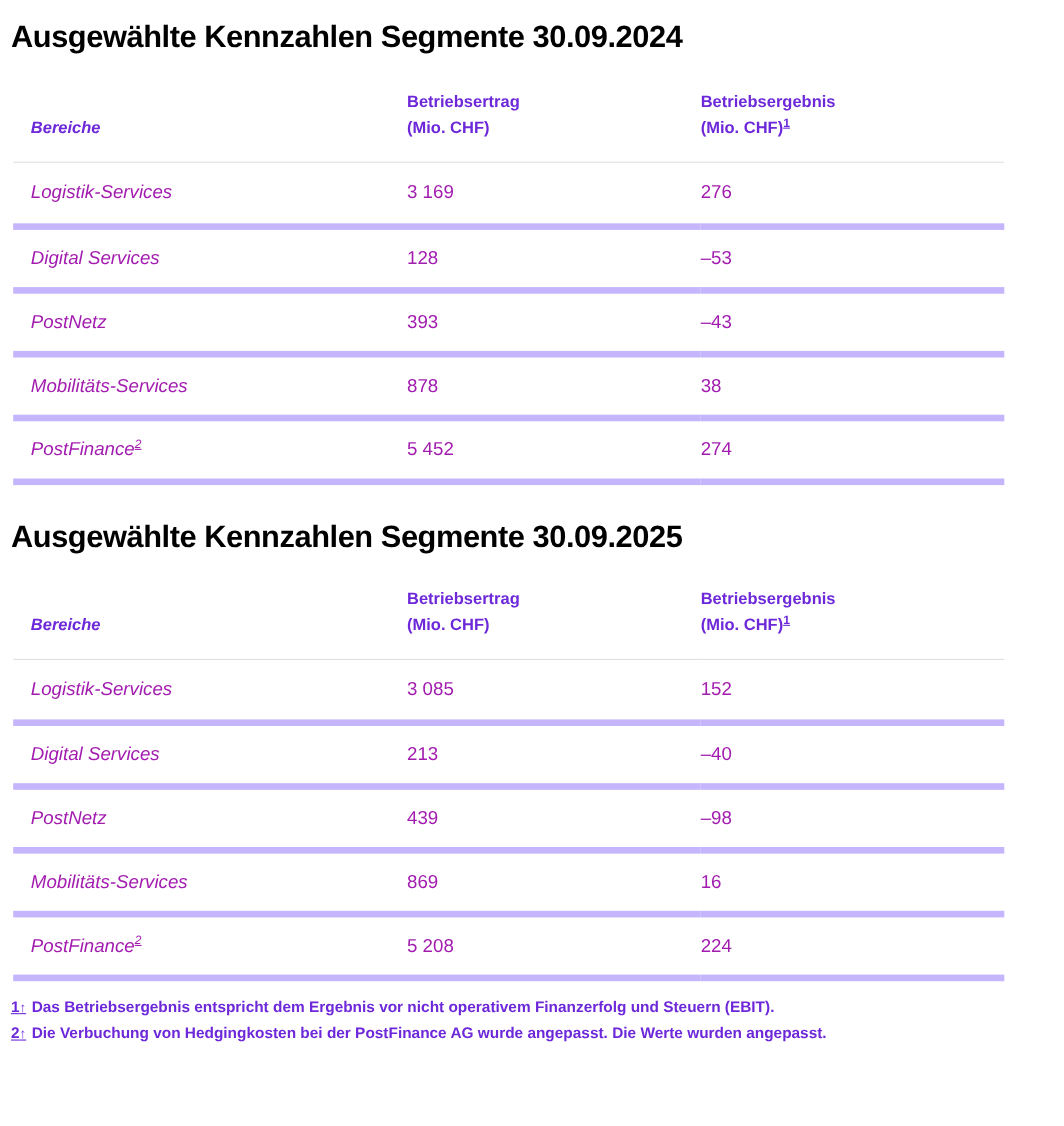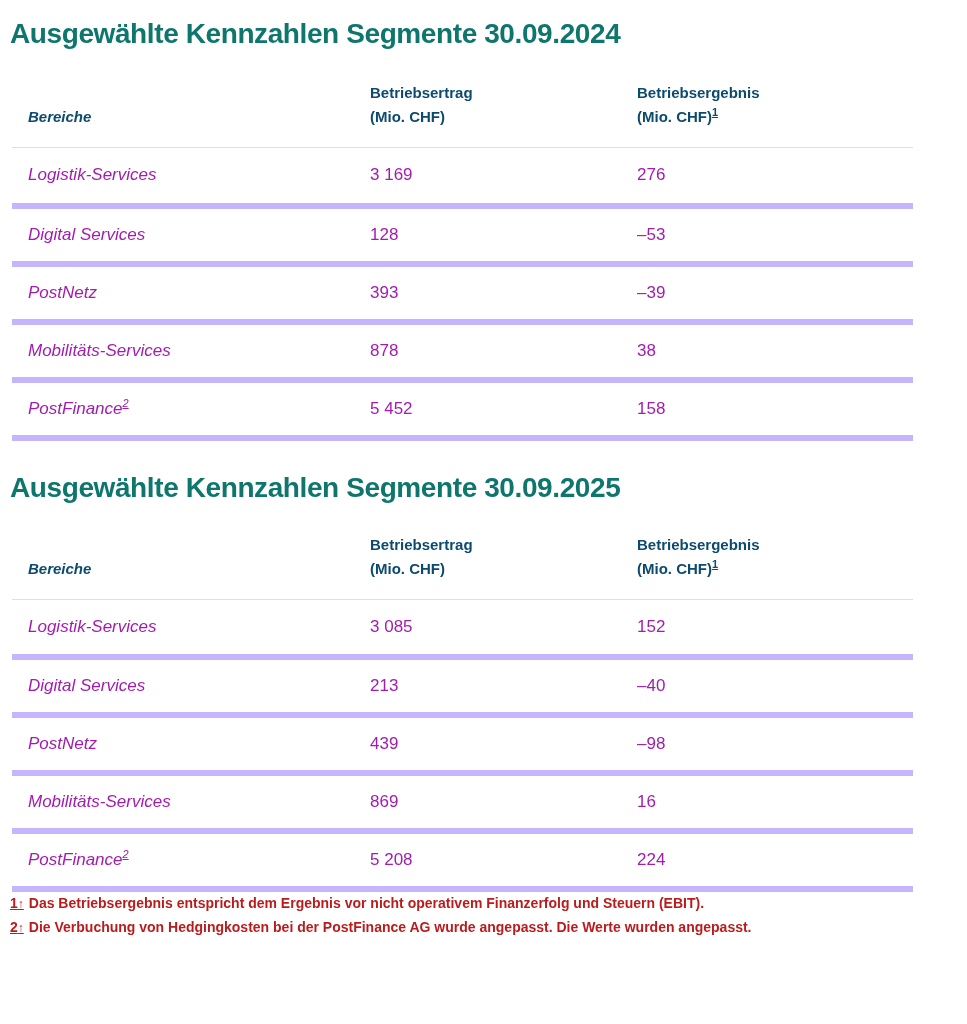--- a/index.html
+++ b/index.html
@@ -15,37 +15,37 @@
     overflow: hidden;
   }
   .content {
     padding-top: 19px;
   }
   .tbl-title {
     margin: 0 0 0 10px;
     font-size: 28px;
     line-height: 30px;
     font-weight: 700;
-    color: #0f766e;
+    color: #000000;
     letter-spacing: -0.4px;
   }
   .seg-table {
     border-collapse: collapse;
     table-layout: fixed;
     margin-left: 12px;
     width: 901px;
   }
   col.c1 { width: 358px; }
   col.c2 { width: 267px; }
   col.c3 { width: 276px; }
   .seg-table th {
     text-align: left;
     font-size: 15px;
     font-weight: 700;
-    color: #0c4a6e;
+    color: #6d28d9;
     line-height: 24px;
     vertical-align: bottom;
     padding: 32px 0 18px 0;
     border-bottom: 1px solid #e0e0e0;
   }
   .t2 th { padding-top: 30px; }
   .seg-table th.first, .seg-table td.first { padding-left: 16px; font-style: italic; }
   .seg-table td {
     height: 58px;
     font-size: 17px;
@@ -59,24 +59,24 @@
     font-size: 11px;
     line-height: 0;
   }
   sup.fnref a, .fn-back {
     color: inherit;
     text-decoration: underline;
     cursor: pointer;
   }
   .section-2 .tbl-title { margin-top: 32px; }
   .footnotes {
-    margin: 0 0 0 10px;
+    margin: 12px 0 0 10px;
     font-size: 14px;
     font-weight: 700;
-    color: #b91c1c;
+    color: #6d28d9;
     line-height: 23px;
   }
   .footnote { white-space: nowrap; }
   .fn-back { margin-right: 5px; }
   .fn-arrow { font-size: 12px; }
 </style>
 </head>
 <body>
 
 <div class="content">
@@ -111,31 +111,31 @@
           <td>276</td>
         </tr>
         <tr>
           <td class="first">Digital Services</td>
           <td>128</td>
           <td>–53</td>
         </tr>
         <tr>
           <td class="first">PostNetz</td>
           <td>393</td>
-          <td>–39</td>
+          <td>–43</td>
         </tr>
         <tr>
           <td class="first">Mobilitäts-Services</td>
           <td>878</td>
           <td>38</td>
         </tr>
         <tr>
           <td class="first"><span>PostFinance</span><sup class="fnref"><a>2</a></sup></td>
           <td>5 452</td>
-          <td>158</td>
+          <td>274</td>
         </tr>
       </tbody>
     </table>
   </section>
 
   <section class="section-2">
     <h2 class="tbl-title">Ausgewählte Kennzahlen Segmente 30.09.2025</h2>
     <table class="seg-table t2">
       <colgroup>
           <col class="c1">

